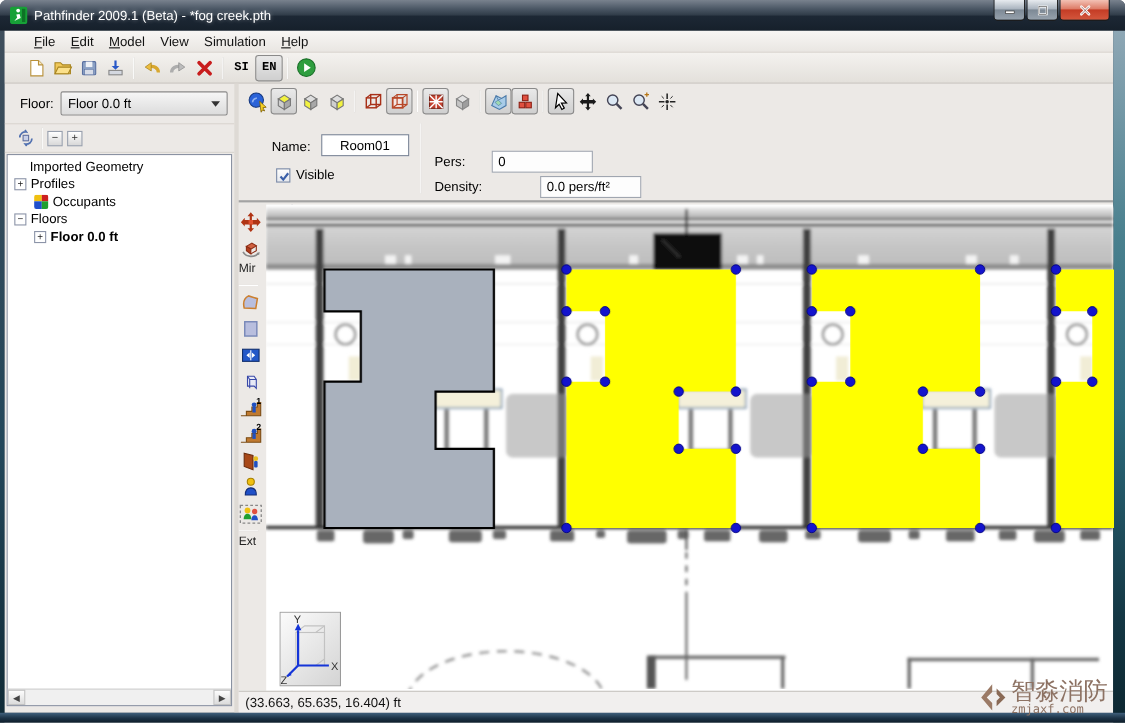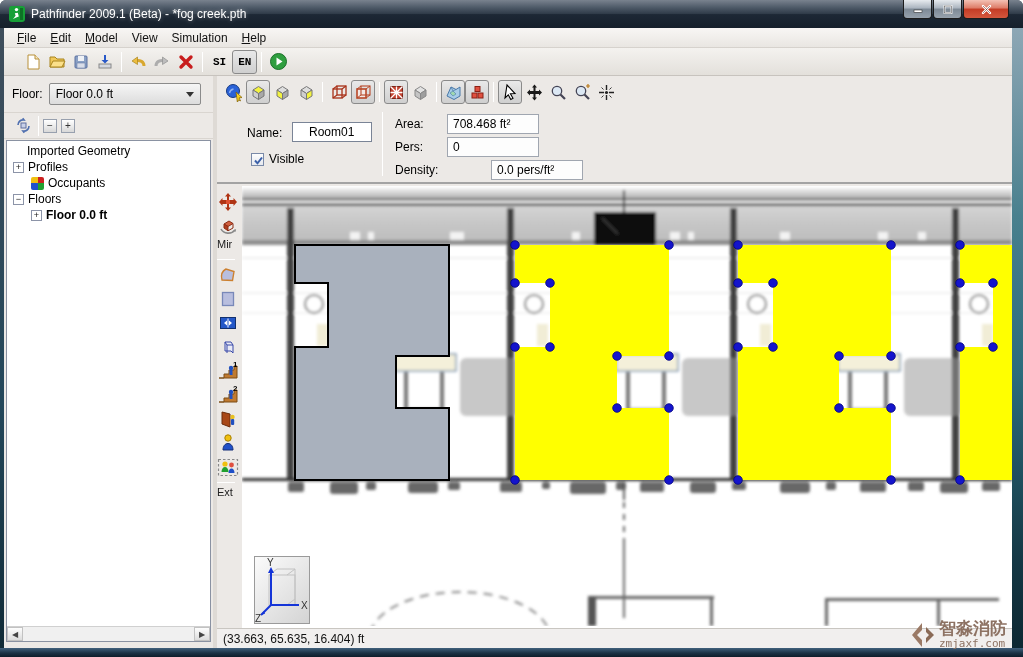--- a/index.html
+++ b/index.html
@@ -22,32 +22,32 @@
   .frame-right { position:absolute; right:0; top:28px; width:11px; height:629px;
     background:linear-gradient(180deg,#8ea7b5 0%,#49808e 30%,#2c6b7c 55%,#143744 85%,#0c2630 100%); }
   .frame-left { position:absolute; left:0; top:28px; width:4px; height:629px;
     background:linear-gradient(180deg,#3f4e5c 0%,#23475a 60%,#102a36 100%); }
   .frame-bottom { position:absolute; left:0; top:648px; width:1023px; height:9px;
     background:linear-gradient(180deg,#40607c 0%,#1c3346 55%,#0e1d2a 100%); }
   
   .client { position:absolute; left:4px; top:28px; width:1008px; height:620px; background:#ece9e6; overflow:hidden; }
   .menubar { position:absolute; left:0; top:0; width:1008px; height:20px;
     background:linear-gradient(180deg,#f8f6f4,#e9e6e2); border-bottom:1px solid #d6d2cd;
-    display:flex; align-items:center; font-size:12px; color:#111; padding-left:6px; }
+    display:flex; align-items:center; font-size:12px; color:#111; padding-left:20px; }
   .menu-item { padding:2px 7px; cursor:default; }
   .toolbar { position:absolute; left:0; top:20px; width:1008px; height:28px;
     background:linear-gradient(180deg,#f4f2ef,#e3e0db); border-bottom:1px solid #c7c3be;
     display:flex; align-items:center; padding-left:17px; }
   .tbtn { width:24px; height:24px; display:flex; align-items:center; justify-content:center; border:1px solid transparent; border-radius:3px; }
   .tbtn.txt { width:auto; padding:0 5px; font-weight:bold; font-size:11px; font-family:"Liberation Mono", monospace; }
   .tbtn.pressed { border:1px solid #8a8a8a; background:linear-gradient(180deg,#e9e9e9,#cfcfcf); }
   .tsep { width:1px; height:20px; background:#bbb7b1; border-right:1px solid #fff; margin:0 4px; }
   
   .leftcol { position:absolute; left:0; top:48px; width:209px; height:572px; }
-  .floor-row { position:absolute; left:0; top:3px; width:209px; height:30px; display:flex; align-items:center; font-size:12px; }
+  .floor-row { position:absolute; left:0; top:3px; width:209px; height:30px; display:flex; align-items:center; font-size:12px;justify-content:center; }
   .floor-row label { margin:0 6px 0 8px; }
   .combo { position:relative; width:152px; height:22px; border:1px solid #8b8b8b; border-radius:2px;
     background:linear-gradient(180deg,#f6f6f6,#dcdcdc); font-size:12px; display:flex; align-items:center; padding-left:6px; }
   .combo .arrow { position:absolute; right:6px; top:8px; width:0; height:0; border-left:4px solid transparent; border-right:4px solid transparent; border-top:5px solid #333; }
   .tree-toolbar { position:absolute; left:0; top:36px; width:209px; height:27px; border-top:1px solid #d9d5d0; border-bottom:1px solid #d9d5d0;
     display:flex; align-items:center; padding-left:8px; }
   .mini-btn { width:14px; height:14px; border:1px solid #98a0ae; background:linear-gradient(180deg,#fff,#d8d8d8);
     font-size:10px; line-height:11px; text-align:center; color:#333; margin-right:4px; }
   .tree-panel { position:absolute; left:2px; top:64px; width:205px; height:502px; background:#fff; border:1px solid #8a92a2; overflow:hidden; }
   .tree-rows { position:absolute; left:0; top:2px; right:0; bottom:15px; font-size:12px; color:#000; }
@@ -82,21 +82,21 @@
   .vlabel { font-size:11px; color:#222; height:18px; }
   .vsep { width:18px; height:1px; background:#c2beb8; border-bottom:1px solid #fff; margin:3px 0; }
   .canvas { position:absolute; left:25px; top:0; width:770px; height:442px; background:#fff; overflow:hidden; }
   .axisbox { position:absolute; left:12px; top:370px; width:56px; height:68px; border:1px solid #9a9a9a;
     background:linear-gradient(135deg,#fbfbfb,#d4d4d4); }
   .statusbar { position:absolute; left:0; top:552px; width:795px; height:20px; background:#f1efee; border-top:1px solid #c9c6c1;
     font-size:12px; color:#111; display:flex; align-items:center; padding-left:6px; }
   
   .watermark { position:absolute; right:16px; bottom:6px; z-index:50; display:flex; align-items:center; color:#8d7263; }
   .watermark .wm-text { text-align:left; line-height:1.05; }
-  .wm1 { font-size:17px; font-weight:bold; }
+  .wm1 { font-size:22px; font-weight:normal; }
   .wm2 { font-size:11px; font-family:"DejaVu Sans Mono", monospace; }
   u { text-decoration:underline; }
 </style>
 </head>
 <body>
 
 <div class="window">
 
   <div class="titlebar">
     <svg class="title-icon" viewBox="0 0 16 16">
@@ -362,24 +362,20 @@
         <input class="name" value="Room01" style="">
         <div class="vis">
           <span class="chk">
             <svg width="11" height="11" viewBox="0 0 11 11">
                 <path d="M2 5.5l2.5 2.8L9 2.5" fill="none" stroke="#3a5fa8" stroke-width="2"></path>
               </svg>
           </span>
           <span>Visible</span>
         </div>
         <div class="vdiv"></div>
-        <div class="prow" style="top:8px;">
-          <span class="pl">Area:</span>
-          <span class="pval">708.468 ft²</span>
-        </div>
         <div class="prow" style="top:31px;">
           <span class="pl">Pers:</span>
           <span class="pval">0</span>
         </div>
         <div class="prow" style="top:54px;gap:44px;">
           <span class="pl">Density:</span>
           <span class="pval">0.0 pers/ft²</span>
         </div>
       </div>
 

